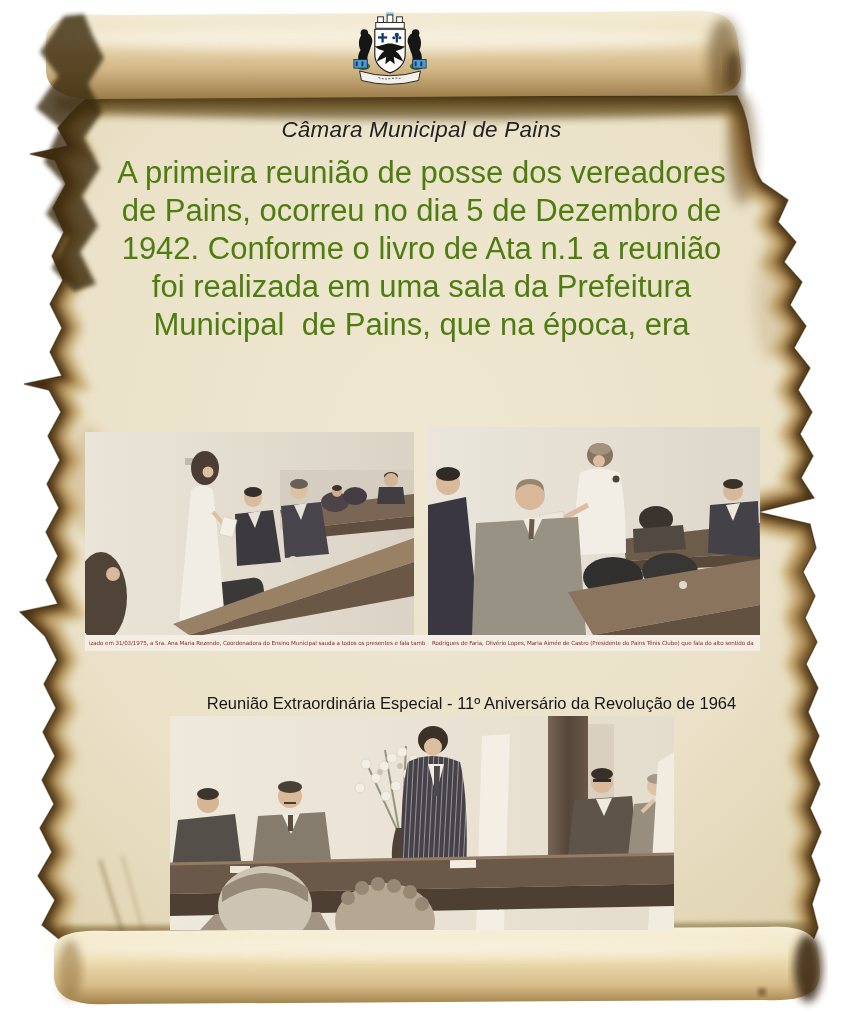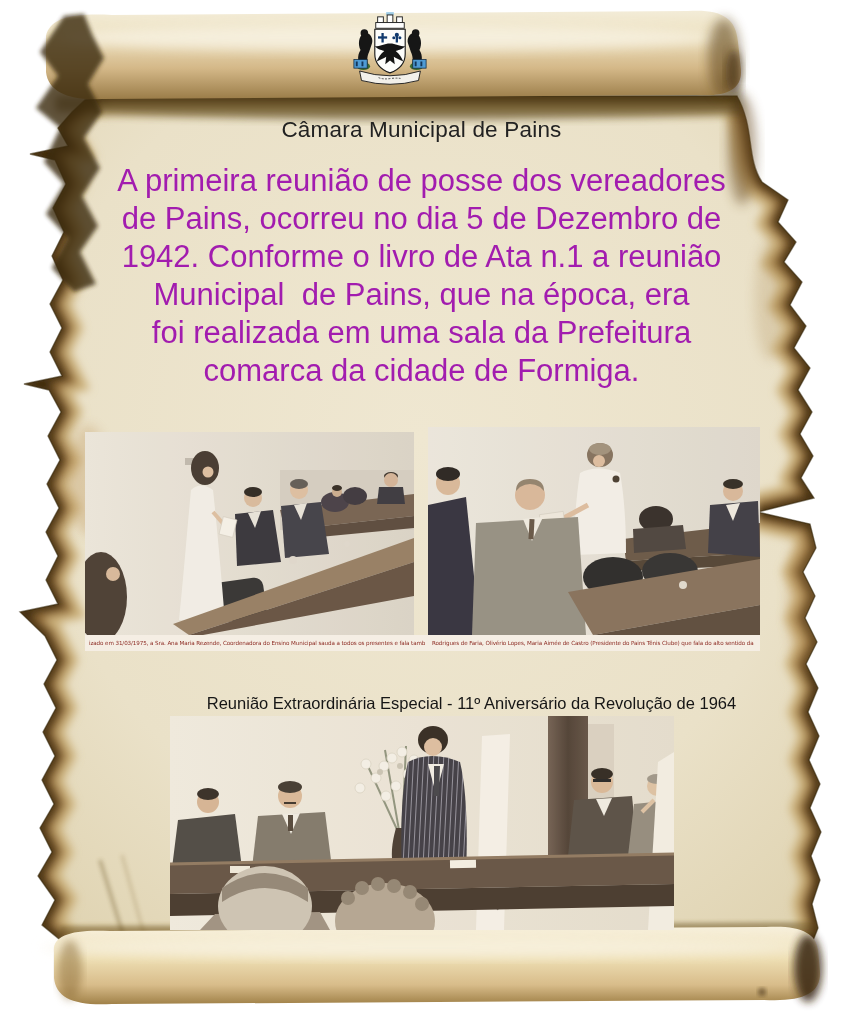--- a/index.html
+++ b/index.html
@@ -1,23 +1,23 @@
 <!DOCTYPE html>
 <html><head>
 <meta charset="utf-8">
 <style>
   html,body{margin:0;padding:0;background:#ffffff;font-family:"Liberation Sans",sans-serif;}
   .stage{position:relative;width:843px;height:1018px;overflow:hidden;background:#fff;}
   .parchment{position:absolute;left:0;top:0;}
   .content{position:absolute;inset:0;}
   .crest{position:absolute;left:352px;top:10px;}
   .title{position:absolute;top:117px;left:0;width:100%;text-align:center;
-         font-size:22.5px;color:#222;letter-spacing:.2px;}
-  .para{position:absolute;top:162px;left:0;width:100%;text-align:center;
-        font-size:31px;line-height:38px;color:#a21caf;}
+         font-size:22.5px;color:#222;letter-spacing:.2px;font-style:italic;}
+  .para{position:absolute;top:154px;left:0;width:100%;text-align:center;
+        font-size:31px;line-height:38px;color:#4d7c0f;}
   .para div{white-space:pre;}
   figure.photo{position:absolute;margin:0;padding:0;display:flex;flex-direction:column;}
   figure.photo svg{display:block;}
   figure.photo figcaption{background:#f5eee4;color:#8c2a22;font-size:5.6px;line-height:16px;
         height:16px;white-space:pre;overflow:hidden;padding:0 4px;
         font-family:"DejaVu Sans",sans-serif;letter-spacing:-0.1px;}
   .photo-left{left:85px;top:432px;}
   .photo-right{left:428px;top:427px;}
   .photo-bottom{left:170px;top:716px;}
   .section-caption{position:absolute;top:694px;left:6px;width:100%;text-align:center;
@@ -169,23 +169,22 @@
         <path d="M 28,69 q 5,2 12,1 q 7,-1 12,0" stroke="#444" stroke-width="1" fill="none" stroke-dasharray="2 1.5"></path>
       </g>
     </svg>
 
     <div class="title">Câmara Municipal de Pains</div>
 
     <div class="para">
       <div>A primeira reunião de posse dos vereadores</div>
       <div>de Pains, ocorreu no dia 5 de Dezembro de</div>
       <div>1942. Conforme o livro de Ata n.1 a reunião</div>
+      <div>foi realizada em uma sala da Prefeitura</div>
       <div>Municipal  de Pains, que na época, era</div>
-      <div>foi realizada em uma sala da Prefeitura</div>
-      <div>comarca da cidade de Formiga.</div>
     </div>
 
     <figure class="photo photo-left">
       <svg width="329" height="203" viewBox="0 0 329 203">
         <defs>
           <linearGradient id="wallL" x1="0" y1="0" x2="1" y2="0">
             <stop offset="0%" stop-color="#ece7dc"></stop>
               <stop offset="100%" stop-color="#d9d3c6"></stop>
           </linearGradient>
         </defs>

